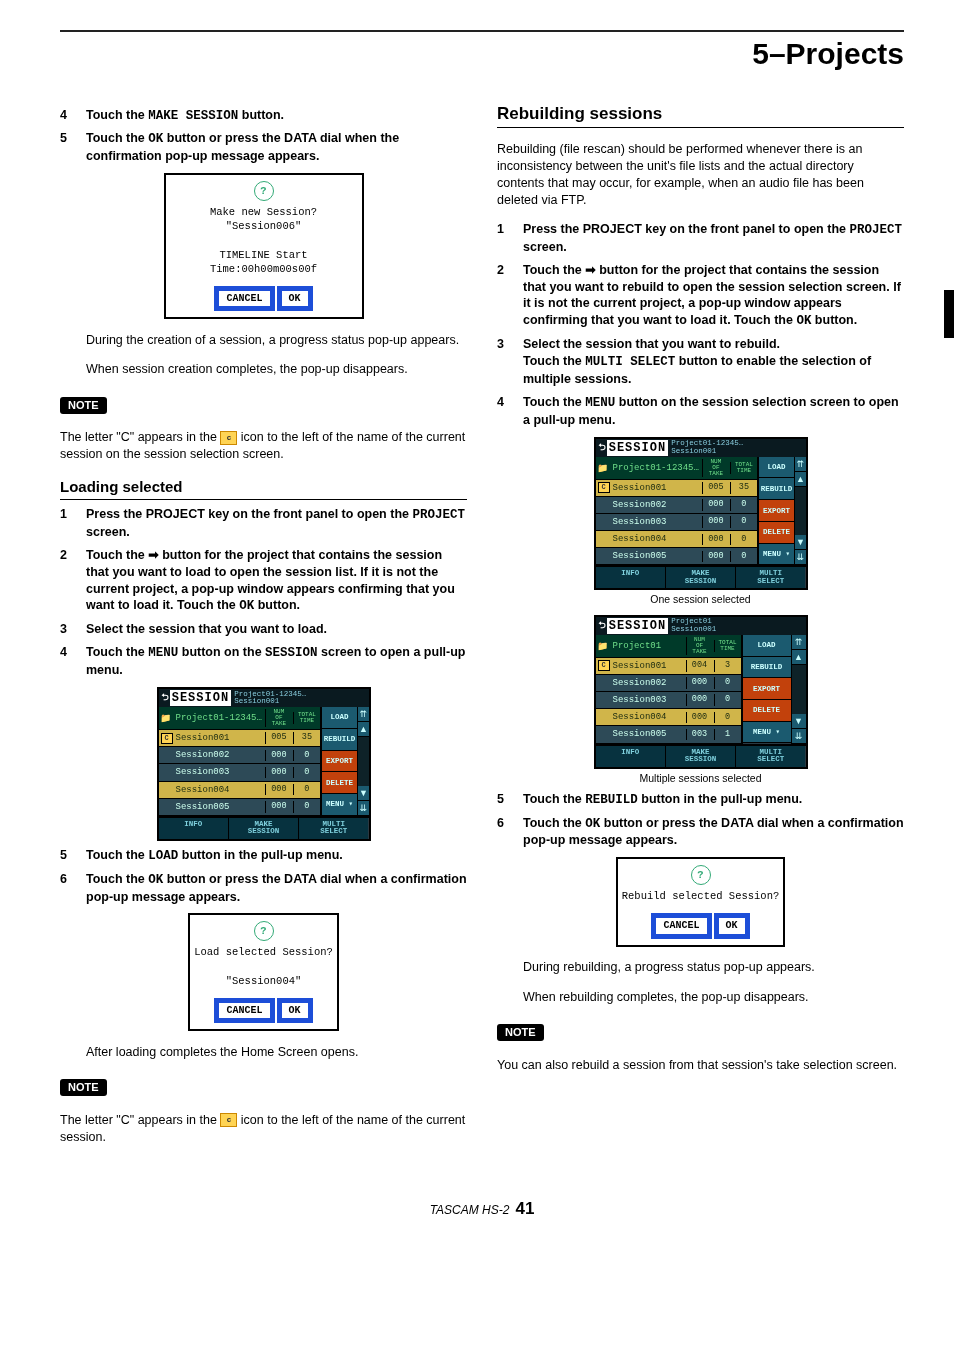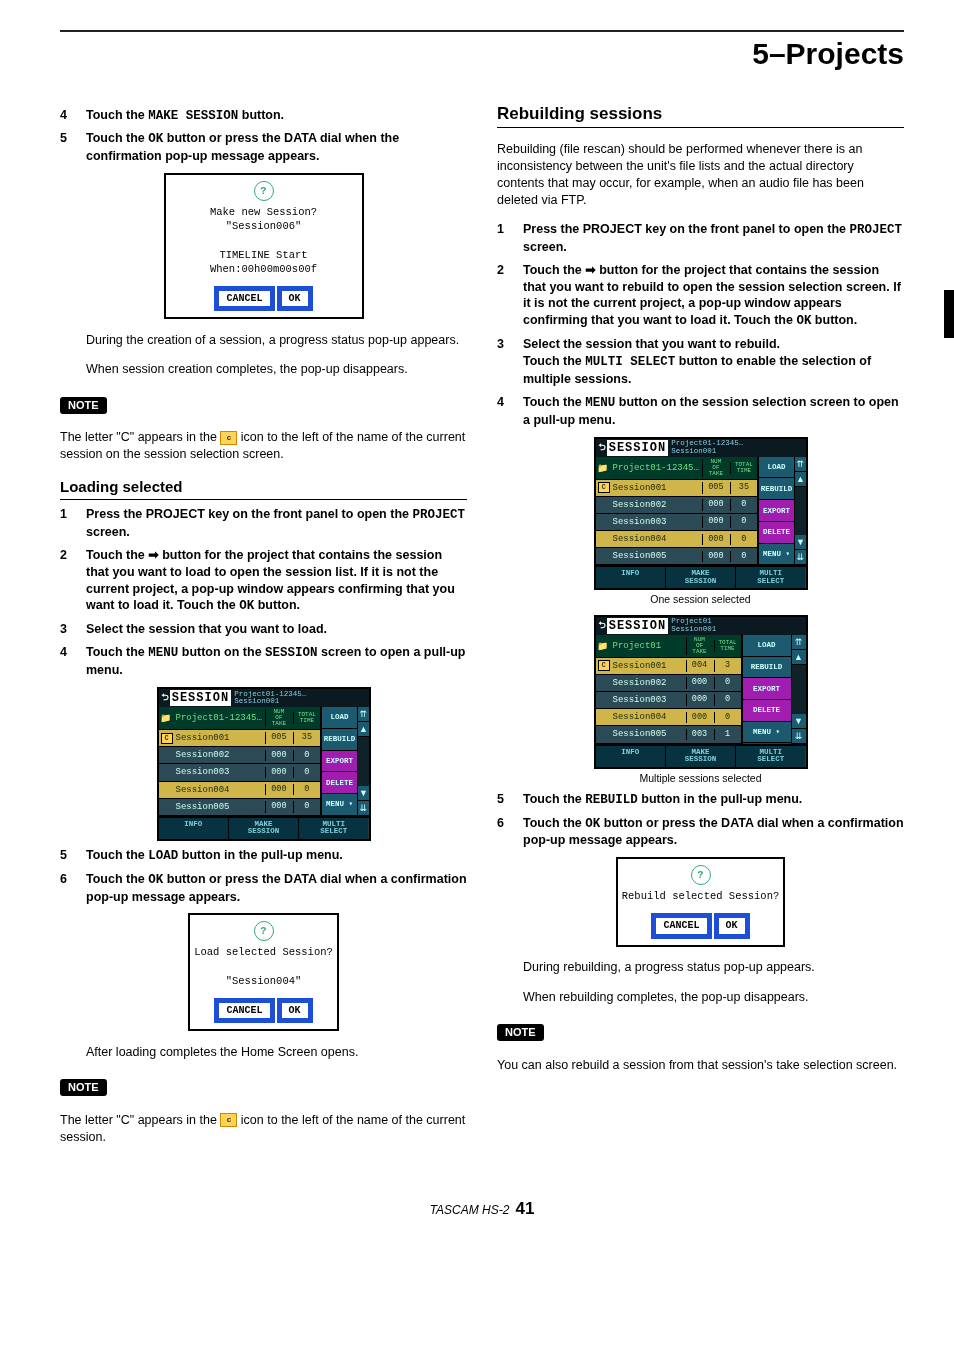--- a/index.html
+++ b/index.html
@@ -220,21 +220,21 @@
     display: flex;
     align-items: center;
     justify-content: center;
     border-bottom: 1px solid #000;
     background: #1b5a6f;
     color: #cff;
     font-weight: bold;
     font-size: 7.5px;
     font-family: "Courier New", monospace;
   }
-  .ss-btn.gray { background: #a21caf; }
+  .ss-btn.gray { background: #c2410c; }
   .ss-scroll {
     width: 14px;
     border-left: 1px solid #000;
     display: flex;
     flex-direction: column;
   }
   .ss-scroll .cap {
     height: 14px;
     background: #1b5a6f;
     border-bottom: 1px solid #000;
@@ -320,21 +320,21 @@
         <span>Touch the </span><span class="mono">OK</span><span> button or press the DATA dial when the confirmation pop-up message appears.</span>
       </span>
         </li>
   </ol>
 
   <figure class="small">
     <div class="dialog">
       <div class="qmark">?</div><br>
       <span>Make new Session?</span><br>
       <span>"Session006"</span><br><br>
-      <span>TIMELINE Start When:00h00m00s00f</span>
+      <span>TIMELINE Start Time:00h00m00s00f</span>
       <div class="btns">
         <span class="btn">CANCEL</span><span class="btn">OK</span>
       </div>
     </div>
   </figure>
 
   <p class="indent">During the creation of a session, a progress status pop-up appears.</p>
   <p class="indent">When session creation completes, the pop-up disappears.</p>
 
   <div class="note-chip">NOTE</div>

